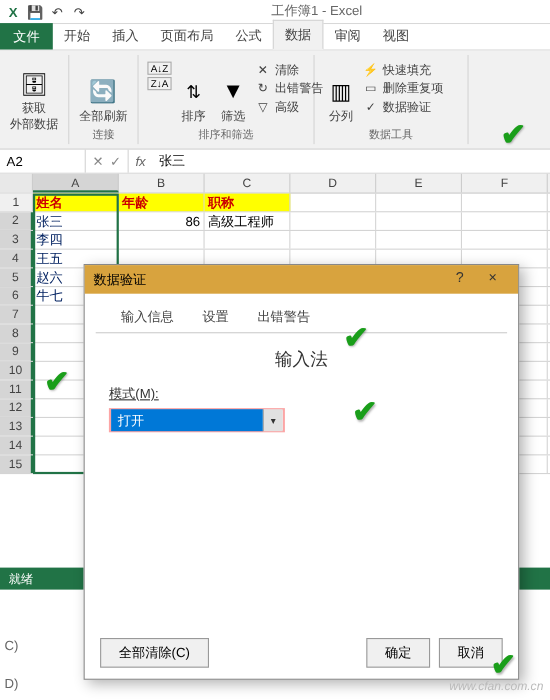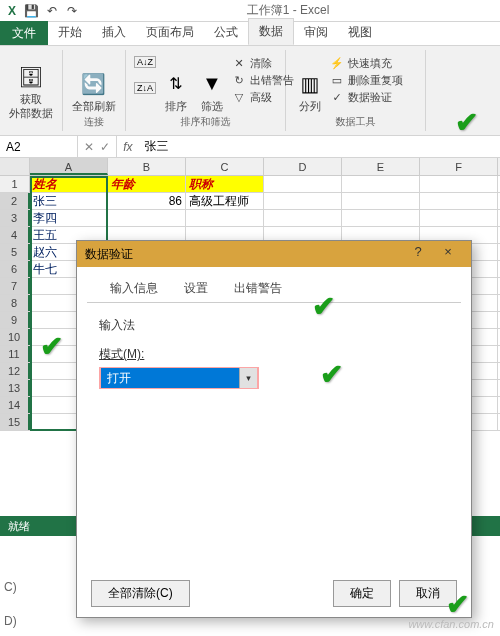--- a/index.html
+++ b/index.html
@@ -41,36 +41,36 @@
   .grid-area { position: relative; }
   .col-headers { display: flex; height: 18px; background: #f0f0f0; border-bottom: 1px solid #ccc; }
   .select-all { width: 30px; border-right: 1px solid #ccc; background: #e8e8e8; }
   .col-head { width: 78px; border-right: 1px solid #ccc; text-align: center; font-size: 11px; color: #444; line-height: 18px; }
   .rows { }
   .row { display: flex; height: 17px; border-bottom: 1px solid #d4d4d4; }
   .row-head { width: 30px; background: #f0f0f0; border-right: 1px solid #ccc; text-align: center; font-size: 11px; color: #444; line-height: 17px; }
   .row-head.sel { background: #d5d5d5; border-right: 2px solid #217346; }
   .cell { width: 78px; border-right: 1px solid #d4d4d4; padding: 0 3px; font-size: 12px; line-height: 17px; white-space: nowrap; overflow: hidden; }
   .cell.yellow { background: #ffff00; font-weight: bold; }
-  .cell.red { color: #cc0000; font-style: italic; }
+  .cell.red { color: #cc0000; }
   .cell.blue { color: #002060; }
   .cell.right { text-align: right; }
   .selection-border { position: absolute; border: 2px solid #217346; pointer-events: none; }
 
   
   .dialog { position: absolute; left: 76px; top: 240px; width: 396px; height: 378px; background: #fff; border: 1px solid #888; box-shadow: 4px 4px 12px rgba(0,0,0,0.3); }
   .dlg-title { height: 26px; background: #d8a33e; color: #000; display: flex; align-items: center; padding: 0 8px; font-size: 12px; }
   .dlg-title-text { flex: 1; }
   .dlg-title-btns { display: flex; gap: 0; }
   .dlg-title-btn { width: 30px; height: 20px; text-align: center; color: #333; cursor: pointer; font-size: 13px; }
   .dlg-tabs { display: flex; padding: 8px 10px 0; gap: 0; border-bottom: 1px solid #ccc; margin: 0 10px; }
   .dlg-tab { padding: 4px 12px; font-size: 12px; color: #444; cursor: pointer; border: 1px solid transparent; }
   .dlg-tab.active { border: 1px solid #ccc; border-bottom: 1px solid #fff; background: #fff; position: relative; top: 1px; }
   .dlg-body { padding: 14px 22px; }
-  .fieldset-label { font-size: 12px; color: #333; margin-bottom: 12px; }
+  .fieldset-label { font-size: 16px; color: #333; margin-bottom: 12px; text-align: center; }
   .field-label { font-size: 12px; color: #333; margin-bottom: 4px; text-decoration: underline; }
   .select-wrap { position: relative; width: 160px; }
   .select-box { width: 100%; height: 22px; border: 2px solid #fca5a5; display: flex; align-items: center; }
   .select-value { flex: 1; background: #0078d7; color: #fff; padding: 0 6px; font-size: 12px; line-height: 20px; }
   .select-arrow { width: 18px; height: 20px; background: #e1e1e1; border-left: 1px solid #aaa; display: flex; align-items: center; justify-content: center; font-size: 9px; color: #333; }
   .dlg-footer { position: absolute; bottom: 10px; left: 0; right: 0; display: flex; padding: 0 14px; align-items: center; }
   .dlg-btn { border: 1px solid #999; background: #f0f0f0; padding: 4px 16px; font-size: 12px; cursor: pointer; }
   .dlg-footer .spacer { flex: 1; }
   .dlg-footer .dlg-btn + .dlg-btn { margin-left: 8px; }
 
@@ -122,21 +122,21 @@
     <div class="group-body">
       <div class="big-btn">
         <div class="big-btn-icon">🔄</div>
         <div class="big-btn-label">全部刷新</div>
       </div>
     </div>
     <div class="ribbon-group-label">连接</div>
   </div>
   <div class="ribbon-group" style="width:160px">
     <div class="group-body">
-      <div style="display:flex;flex-direction:column;gap:14px;padding:4px 2px">
+      <div style="display:flex;flex-direction:column;gap:2px;padding:4px 2px">
         <div class="small-item">
             <span style="border:1px solid #aaa;padding:0 2px;font-size:9px">A↓Z</span>
           </div>
         <div class="small-item">
             <span style="border:1px solid #aaa;padding:0 2px;font-size:9px">Z↓A</span>
           </div>
       </div>
       <div class="big-btn" style="width:36px">
         <div class="big-btn-icon" style="font-size:16px">⇅</div>
         <div class="big-btn-label">排序</div>

